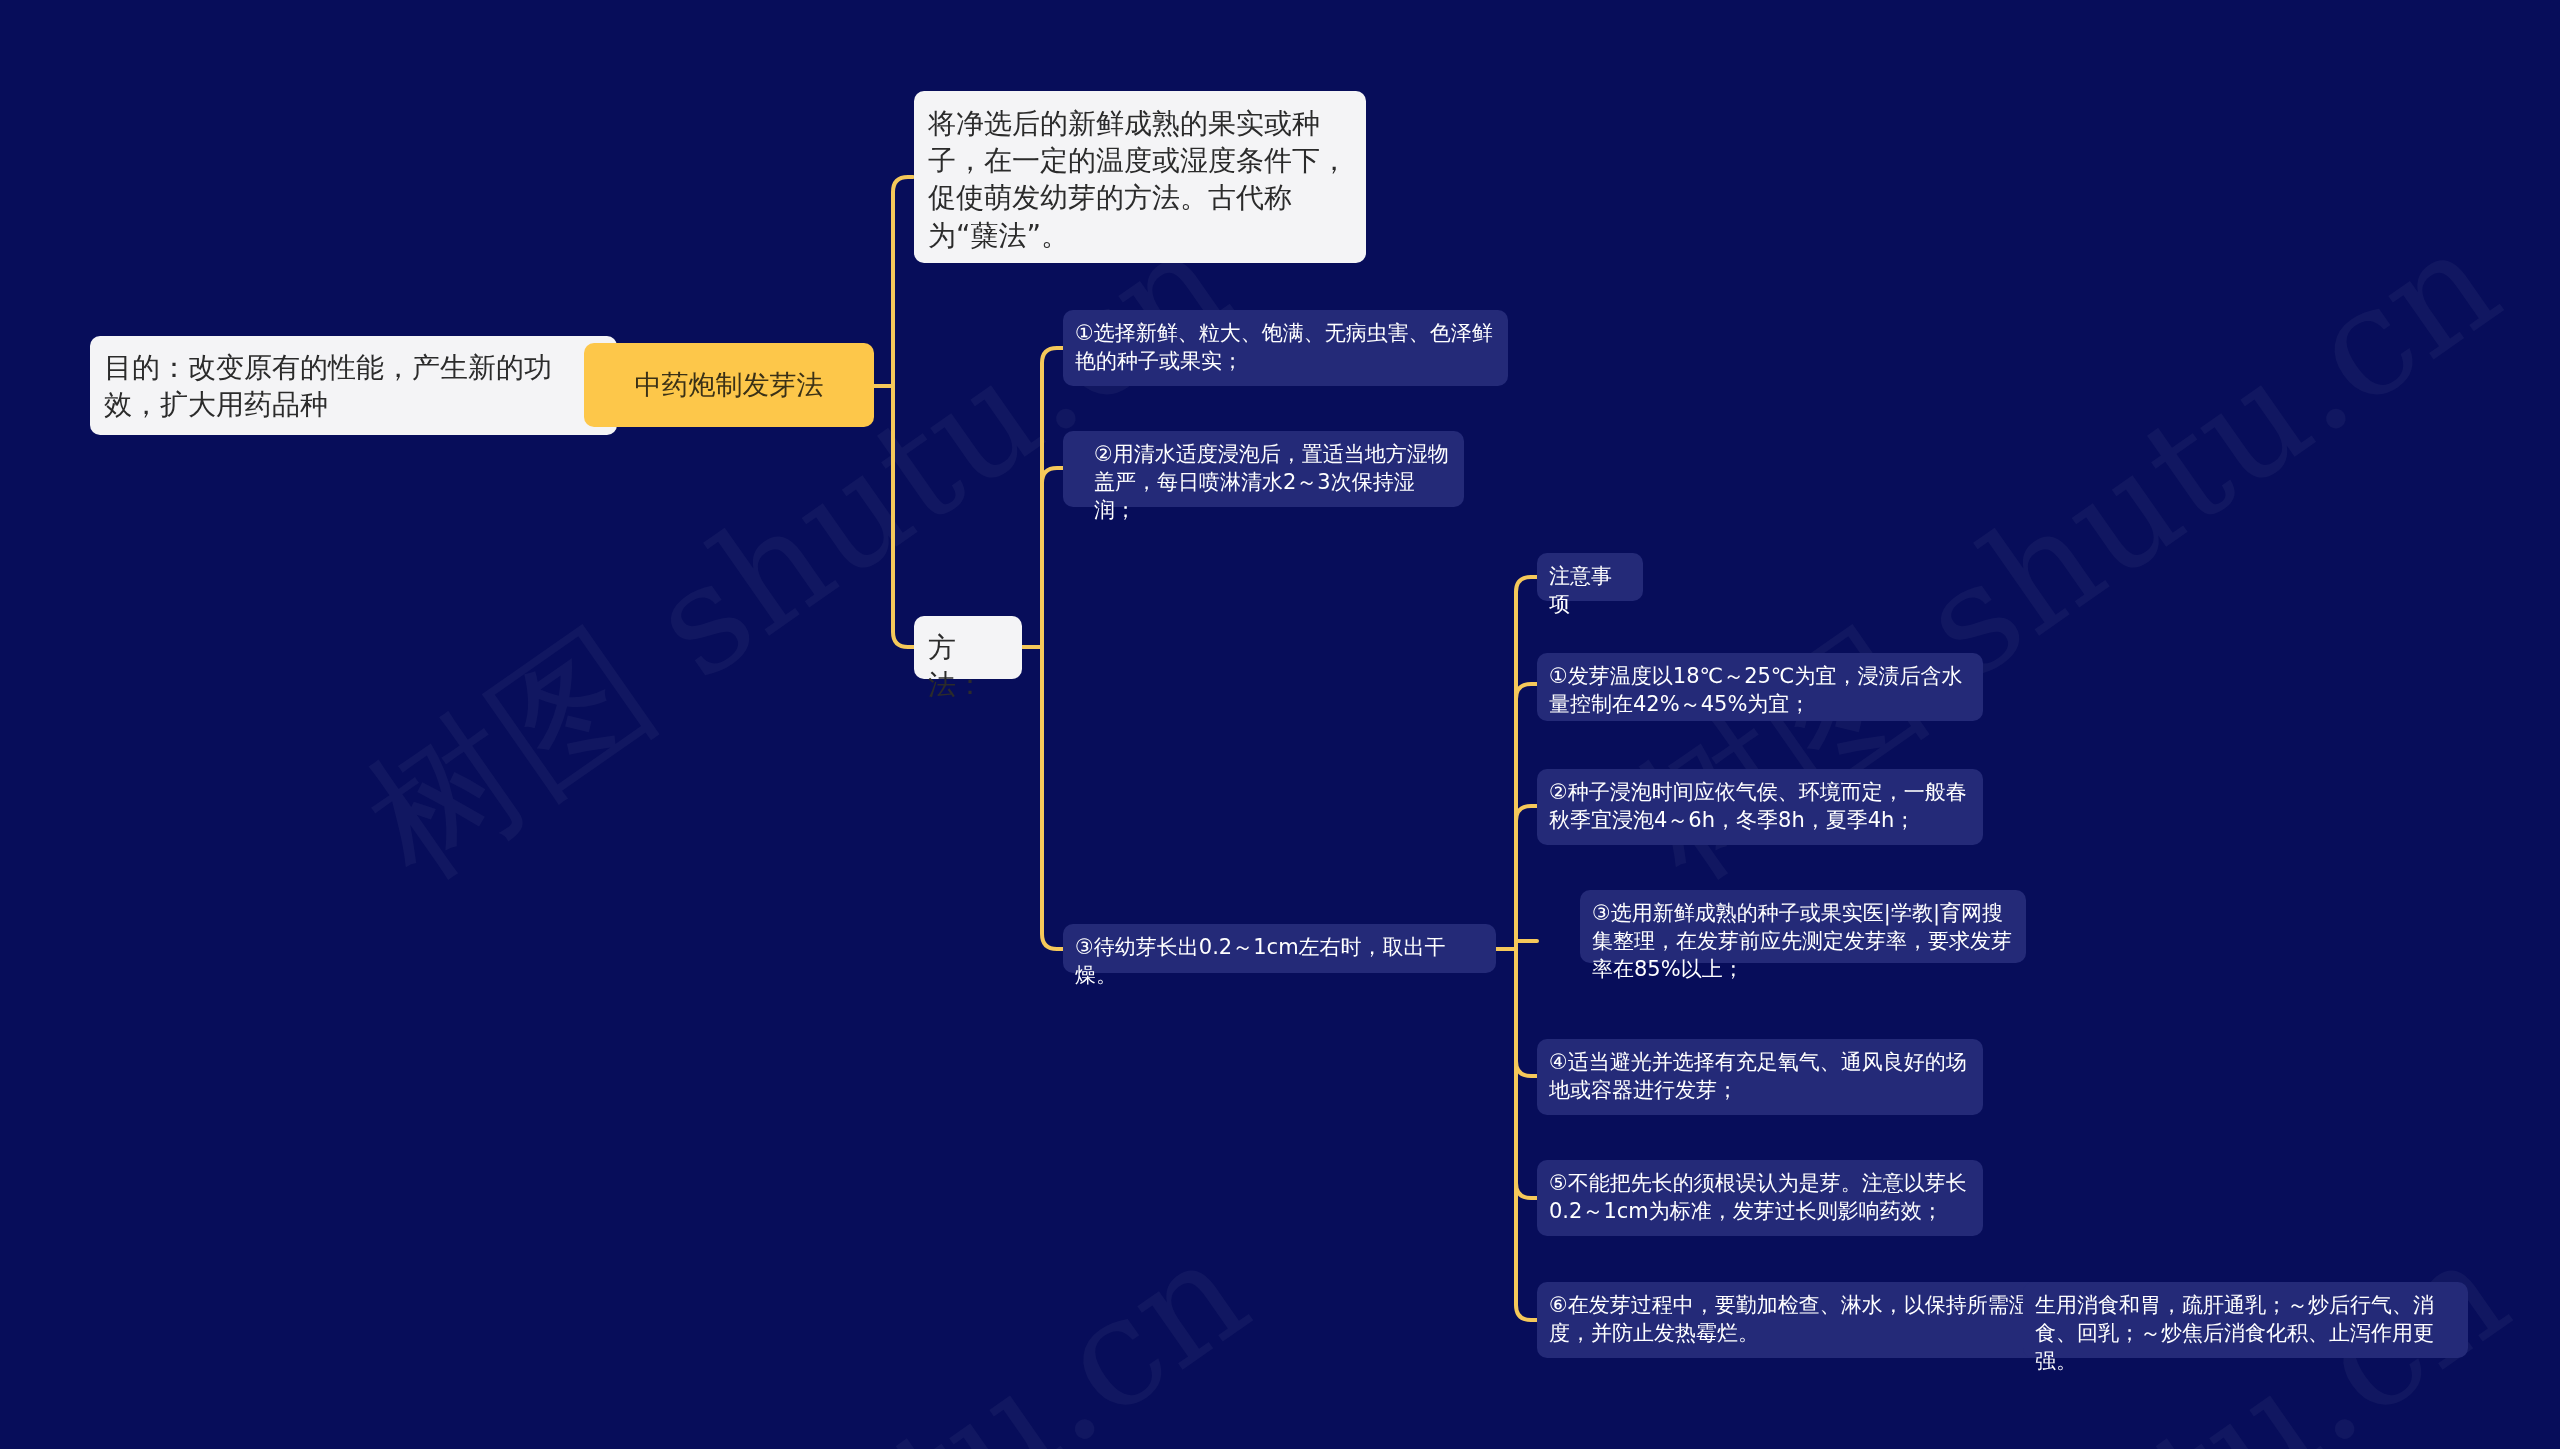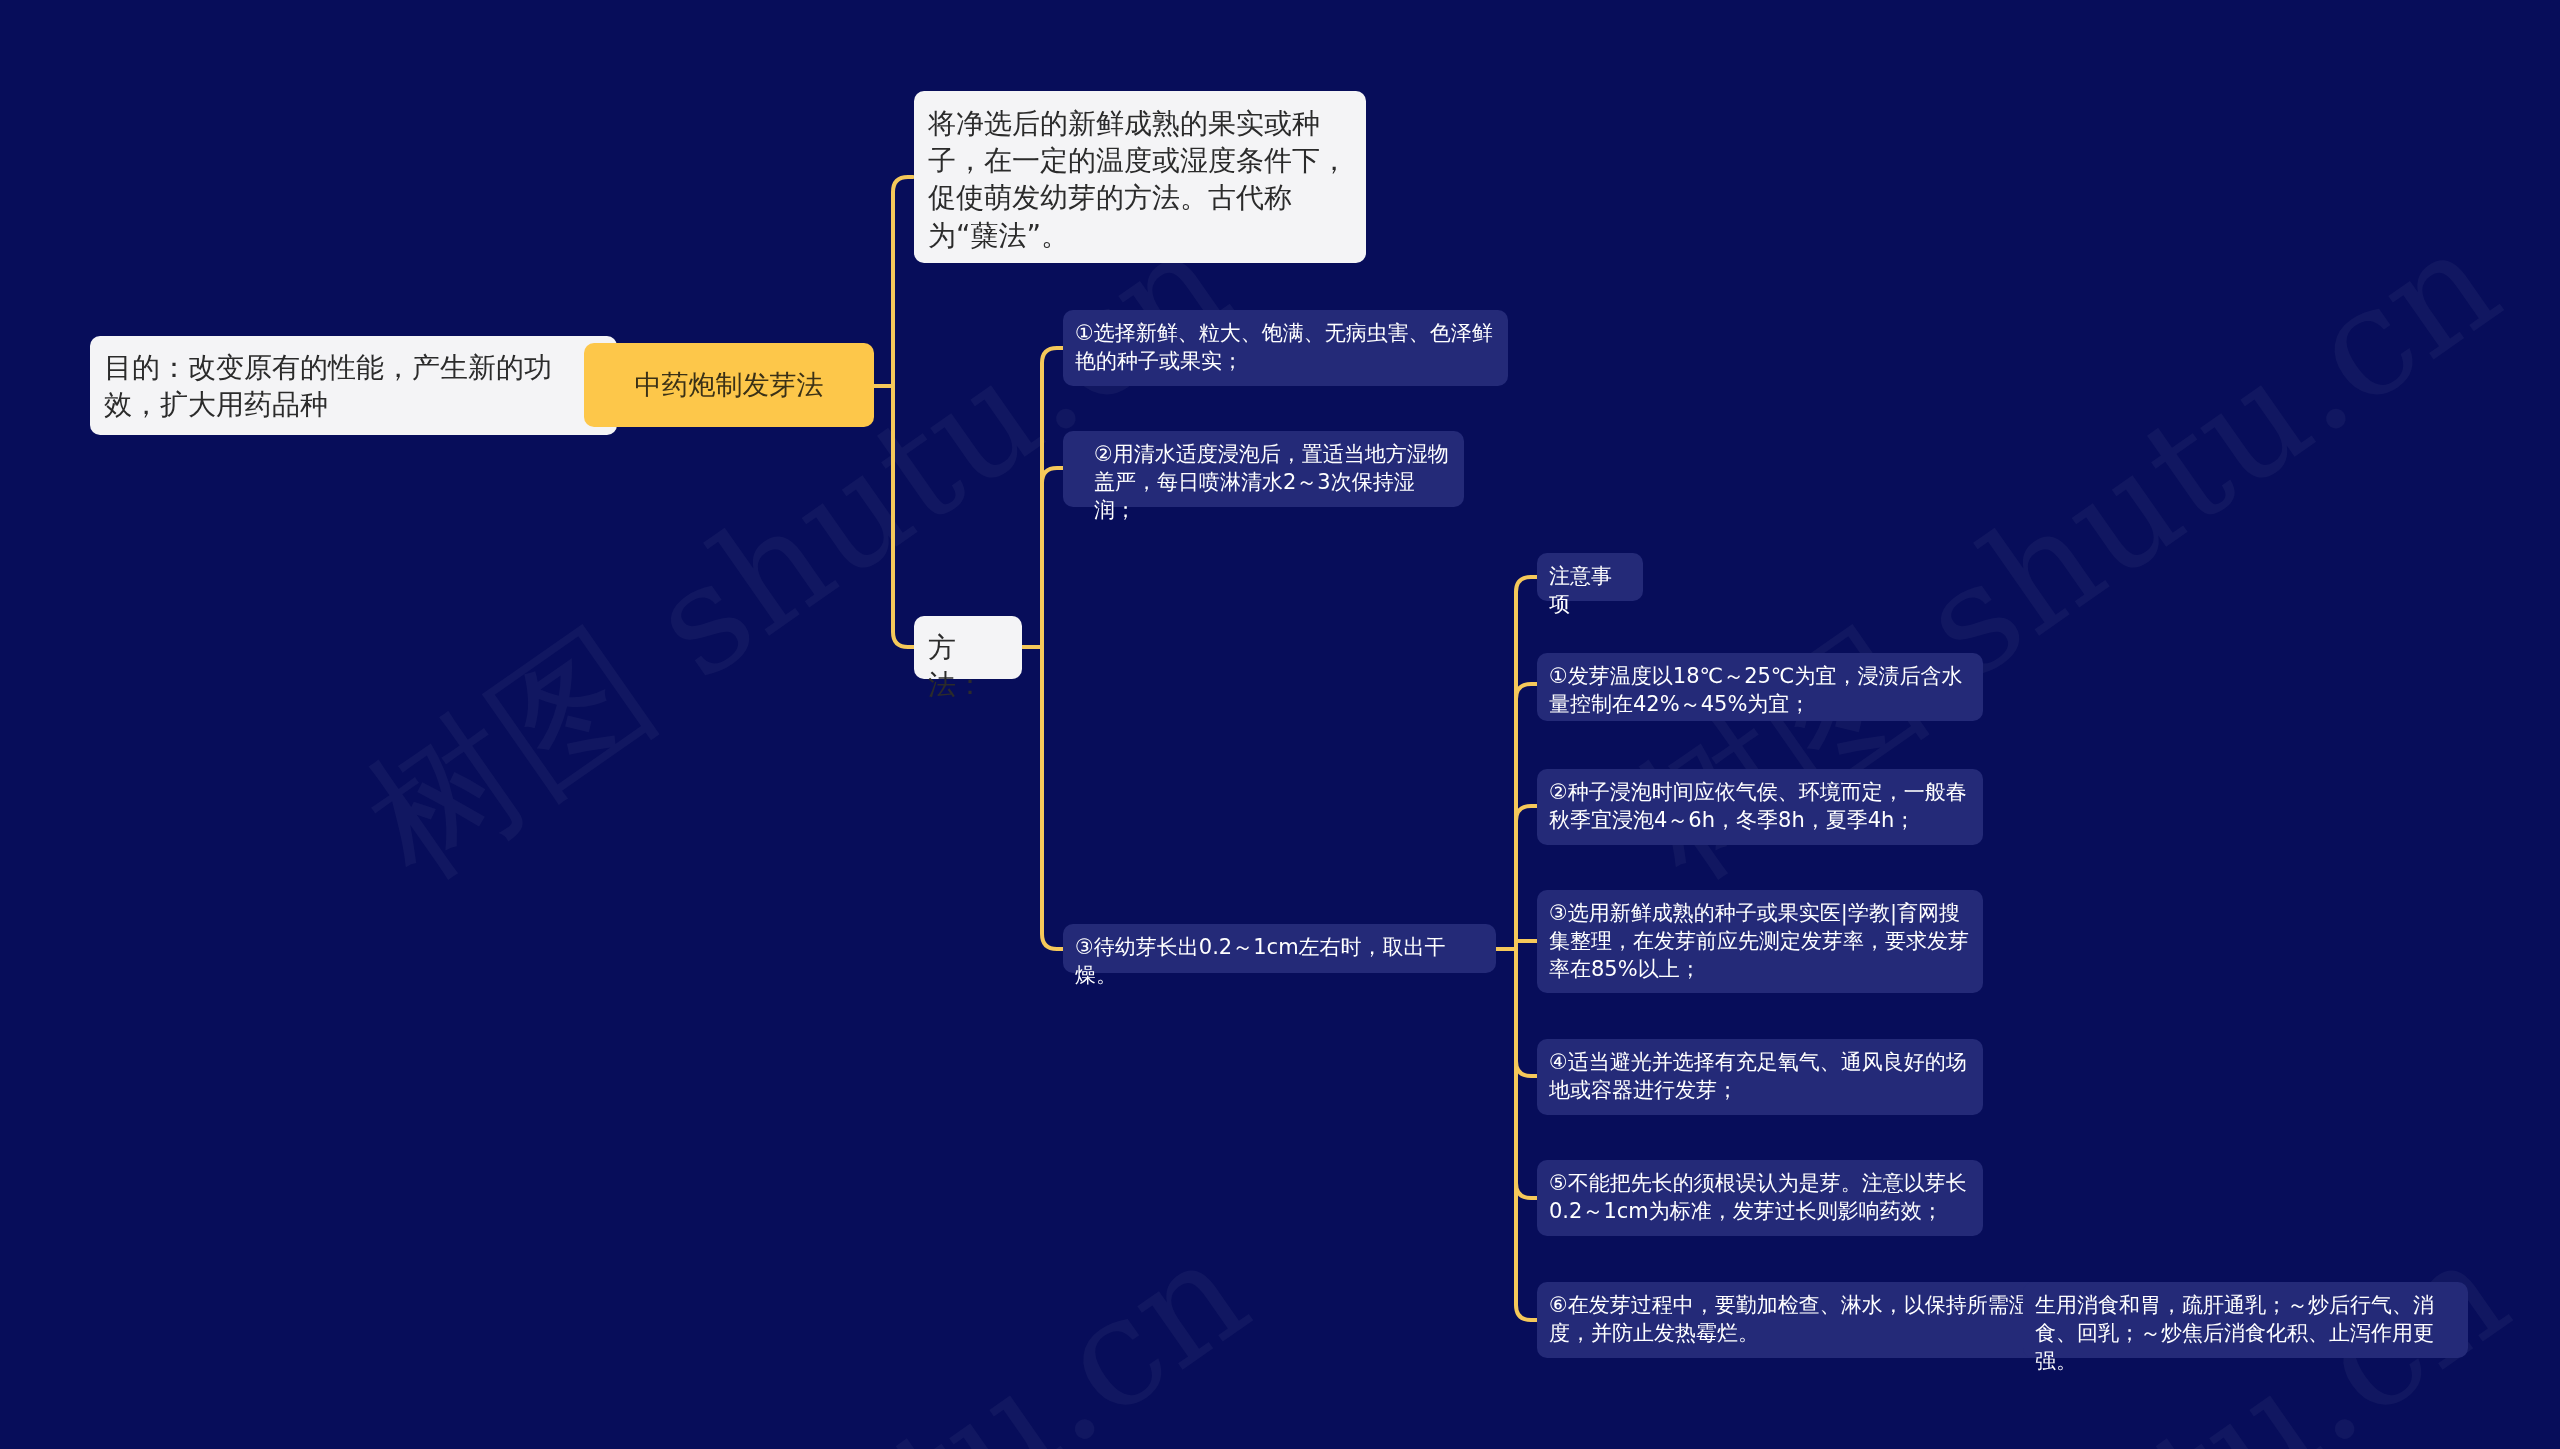--- a/index.html
+++ b/index.html
@@ -96,21 +96,21 @@
 
 <div class="node dark" style="left:1537px; top:553px; width:106px; height:48px;">
   <span>注意事项</span>
 </div>
 <div class="node dark" style="left:1537px; top:653px; width:446px; height:68px;">
   <span>①发芽温度以18℃～25℃为宜，浸渍后含水量控制在42%～45%为宜；</span>
 </div>
 <div class="node dark" style="left:1537px; top:769px; width:446px; height:76px;">
   <span>②种子浸泡时间应依气侯、环境而定，一般春秋季宜浸泡4～6h，冬季8h，夏季4h；</span>
 </div>
-<div class="node dark" style="left:1537px; top:890px; width:446px; height:103px;">
+<div class="node dark" style="left:1580px; top:890px; width:446px; height:73px;">
   <span>③选用新鲜成熟的种子或果实医|学教|育网搜集整理，在发芽前应先测定发芽率，要求发芽率在85%以上；</span>
 </div>
 <div class="node dark" style="left:1537px; top:1039px; width:446px; height:76px;">
   <span>④适当避光并选择有充足氧气、通风良好的场地或容器进行发芽；</span>
 </div>
 <div class="node dark" style="left:1537px; top:1160px; width:446px; height:76px;">
   <span>⑤不能把先长的须根误认为是芽。注意以芽长0.2～1cm为标准，发芽过长则影响药效；</span>
 </div>
 <div class="node dark" style="left:1537px; top:1282px; width:518px; height:76px;">
   <span>⑥在发芽过程中，要勤加检查、淋水，以保持所需湿度，并防止发热霉烂。</span>

